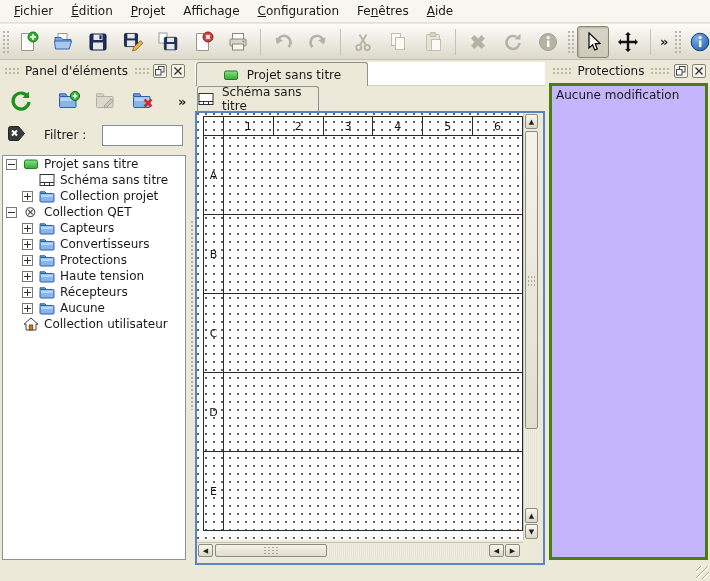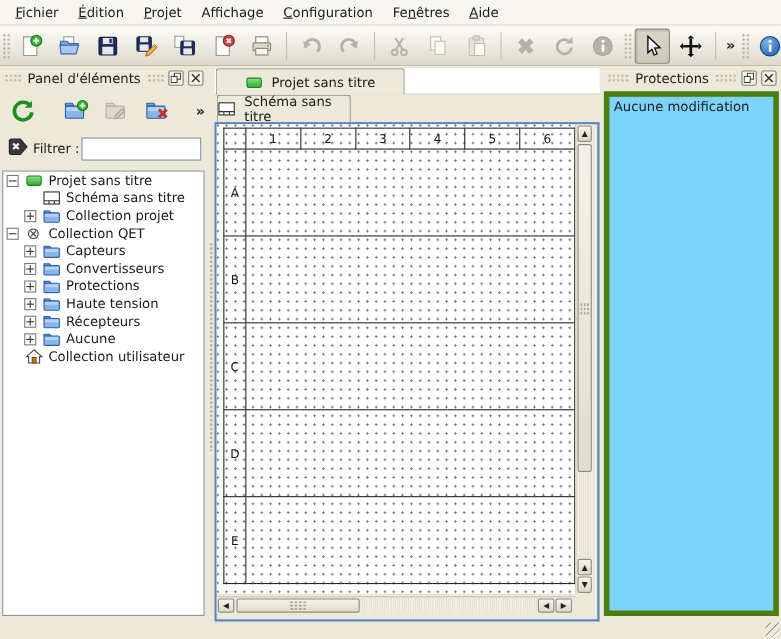--- a/index.html
+++ b/index.html
@@ -30,21 +30,21 @@
   .dock-dots{flex:1;height:8px;background-image:radial-gradient(#bcb8a3 35%,transparent 42%);
              background-size:4px 4px;}
   .dock-label{font-size:12px;white-space:nowrap;padding:0 2px;}
   .dock-btn{width:14px;height:14px;border:1px solid #84826f;background:#f6f4ea;border-radius:2px;
             display:flex;align-items:center;justify-content:center;box-sizing:border-box;}
 
   
   .dock-left{position:absolute;left:0;top:60px;width:189px;height:503px;}
   .panel-tools{height:40px;display:flex;align-items:center;gap:5px;padding:0 5px;}
   .pt-sep{width:1px;height:30px;background:#c6c2b2;margin:0 3px;}
-  .filter-row{height:28px;display:flex;align-items:center;gap:2px;padding:0 6px;}
+  .filter-row{height:28px;display:flex;align-items:center;gap:16px;padding:0 6px;}
   .filter-input{flex:1;height:19px;border:1px solid #828f9c;background:#fff;font:12px "DejaVu Sans",sans-serif;padding:0 3px;min-width:10px;}
   .tree{position:absolute;left:2px;top:95px;width:184px;height:405px;background:#fff;
         border:1px solid #8a93a2;overflow:hidden;box-sizing:border-box;}
   .trow{height:16px;display:flex;align-items:center;cursor:default;}
   .lv0{padding-left:3px;}
   .lv1{padding-left:19px;}
   .exp{width:9px;height:9px;border:1px solid #7a7a6e;background:#fff;position:relative;
        margin-right:5px;flex:0 0 auto;box-sizing:content-box;}
   .exp::before{content:"";position:absolute;left:1px;right:1px;top:4px;height:1px;background:#333;}
   .exp.plus::after{content:"";position:absolute;top:1px;bottom:1px;left:4px;width:1px;background:#333;}
@@ -89,22 +89,22 @@
   .grip-dots{width:16px;height:9px;background-image:radial-gradient(#a9a593 40%,transparent 46%);
              background-size:4px 3px;}
   .grip-dots.v{transform:rotate(90deg);}
   .track{position:absolute;background:repeating-linear-gradient(90deg,#f2efe2 0 1px,#e7e3d4 1px 2px);}
   .vsb{position:absolute;left:326px;top:0;width:16px;height:427px;background:#eceadb;border-left:1px solid #c9c5b4;box-sizing:border-box;}
   .hsb{position:absolute;left:0;top:429px;width:326px;height:16px;background:#eceadb;border-top:1px solid #c9c5b4;box-sizing:border-box;}
   .corner-gap{position:absolute;left:326px;top:429px;width:16px;height:16px;background:#ece9d8;}
 
   
   .dock-right{position:absolute;left:548px;top:60px;width:162px;height:503px;}
-  .undo-list{position:absolute;left:1px;top:23px;width:159px;height:477px;background:#7dd3fc;
-             border:5px solid #4d7c0f;box-sizing:border-box;}
+  .undo-list{position:absolute;left:1px;top:23px;width:159px;height:477px;background:#c4b5fd;
+             border:3px solid #4d7c0f;box-sizing:border-box;}
   .undo-item{padding:2px 4px;white-space:nowrap;}
 
   
   .statusbar{position:absolute;left:0;top:563px;width:710px;height:18px;}
   .size-grip{position:absolute;right:1px;bottom:2px;width:13px;height:13px;
              background:repeating-linear-gradient(135deg,transparent 0 3px,#aaa698 3px 4px,#fcfbf6 4px 5px);}
 </style>
 </head>
 <body>
 

